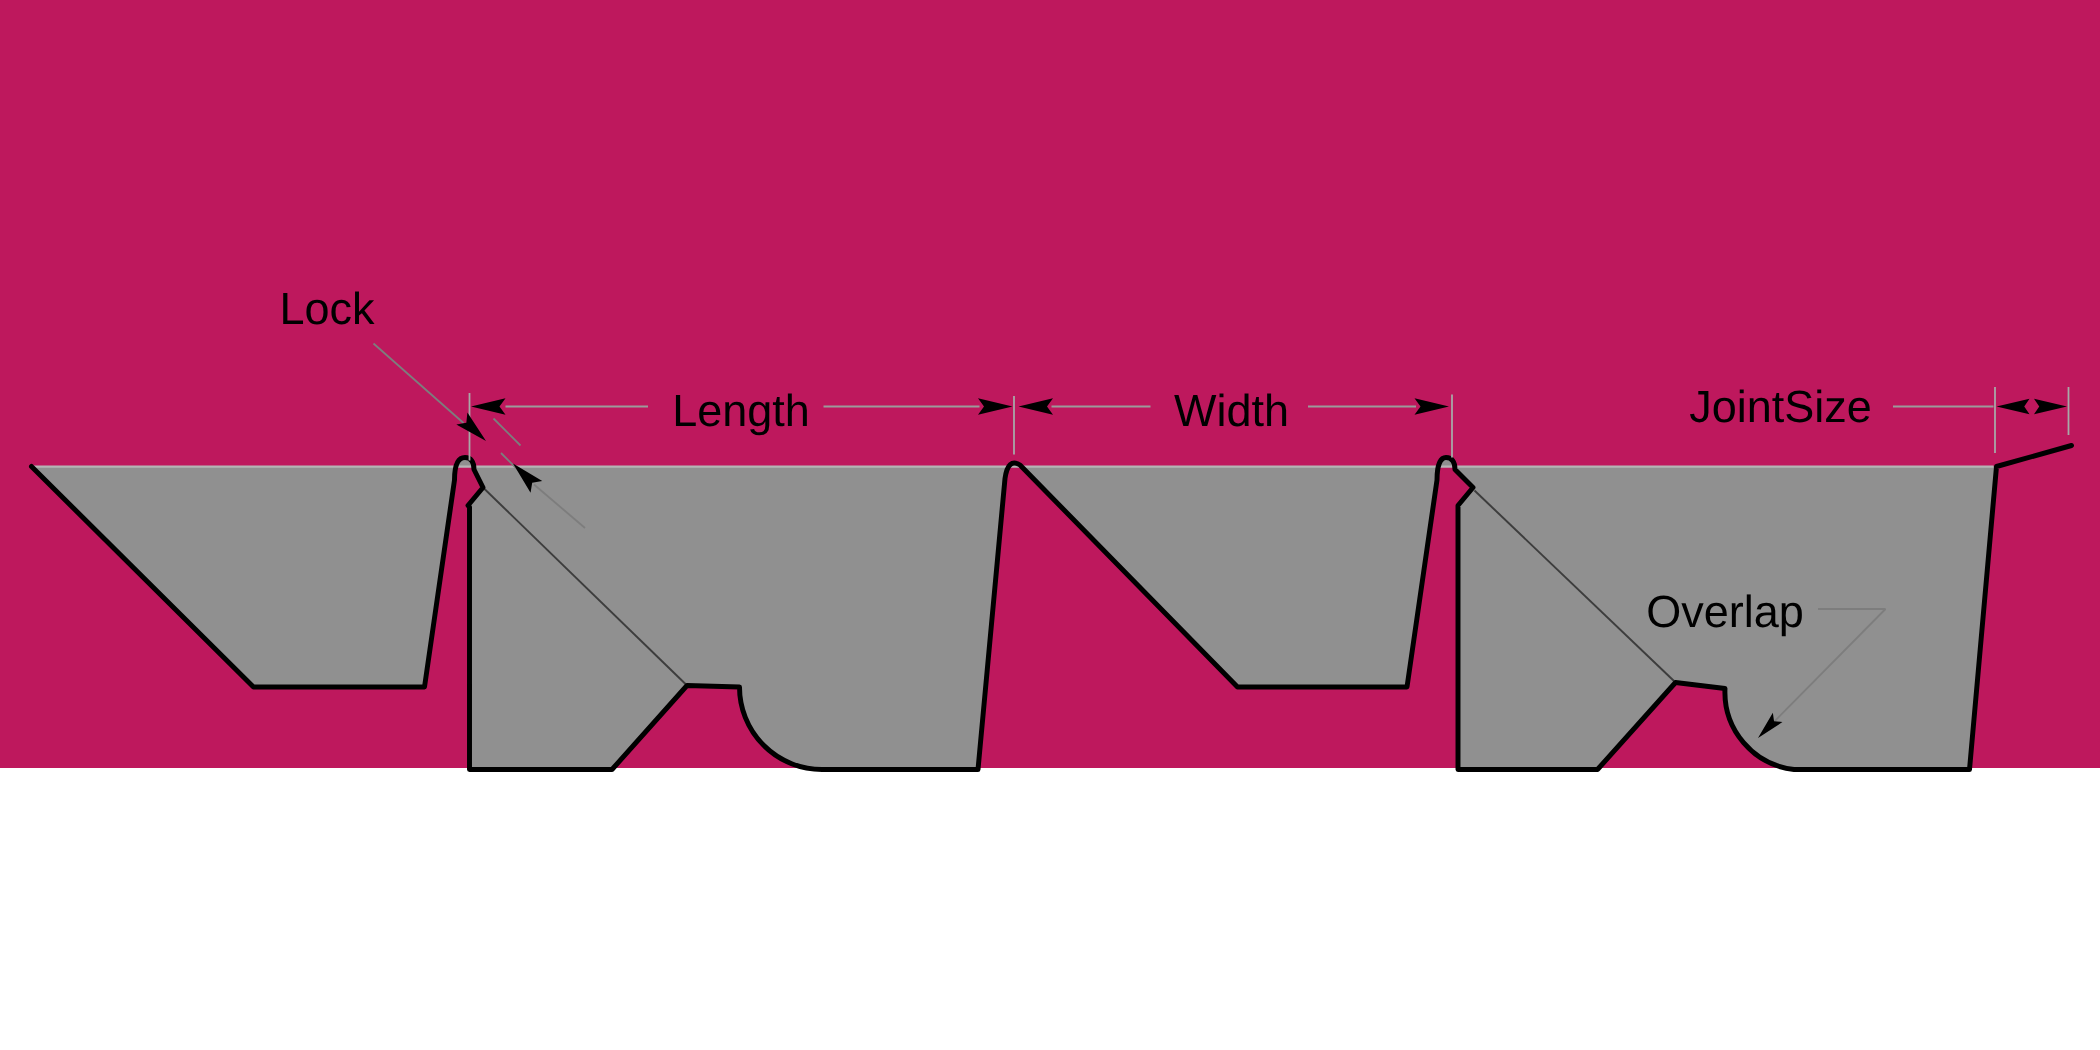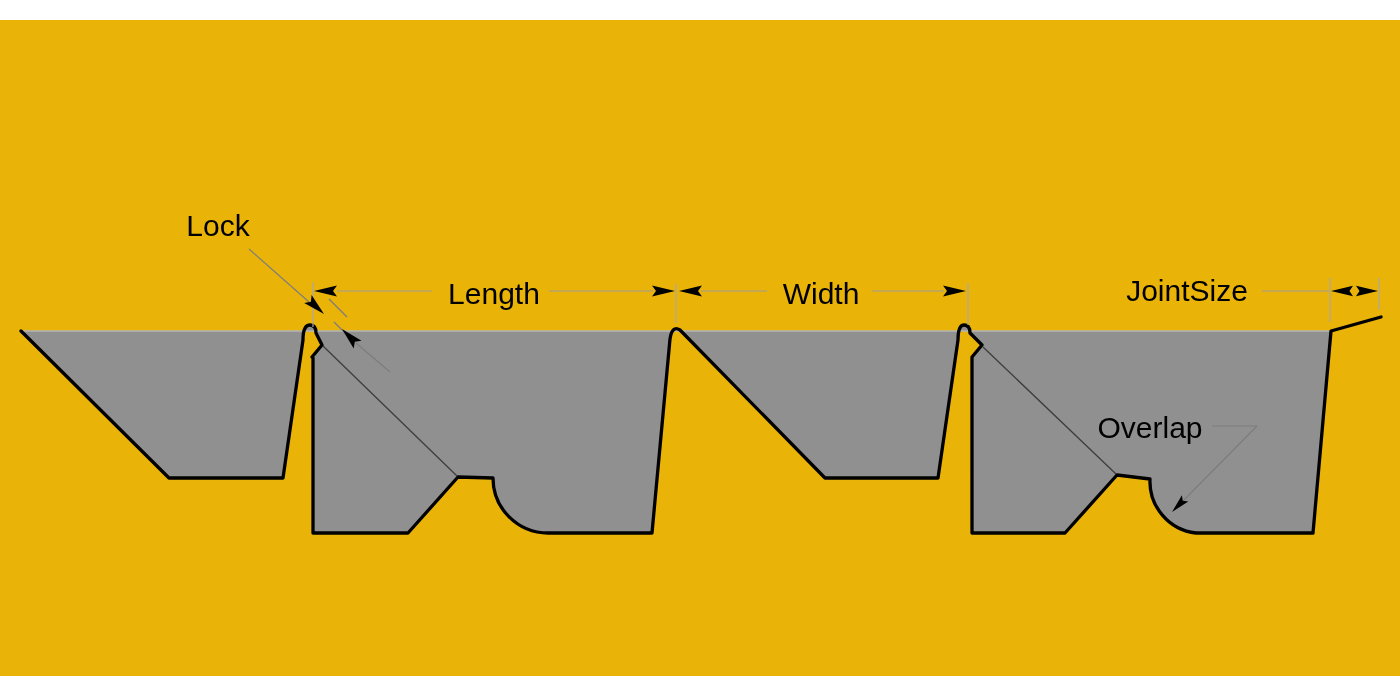--- a/index.html
+++ b/index.html
@@ -7,23 +7,22 @@
     padding: 0;
     background: #ffffff;
     width: 1400px;
     height: 700px;
     overflow: hidden;
     font-family: "Liberation Sans", sans-serif;
   }
   .stage {
     position: relative;
     width: 1400px;
-    height: 656px;
-    background: #eab308;
-    margin-top: 20px;
+    height: 512px;
+    background: #be185d;
   }
   svg { display: block; }
   text.dim-label {
     font-family: "Liberation Sans", sans-serif;
     font-size: 30px;
     fill: #000000;
   }
 </style>
 </head>
 <body>

